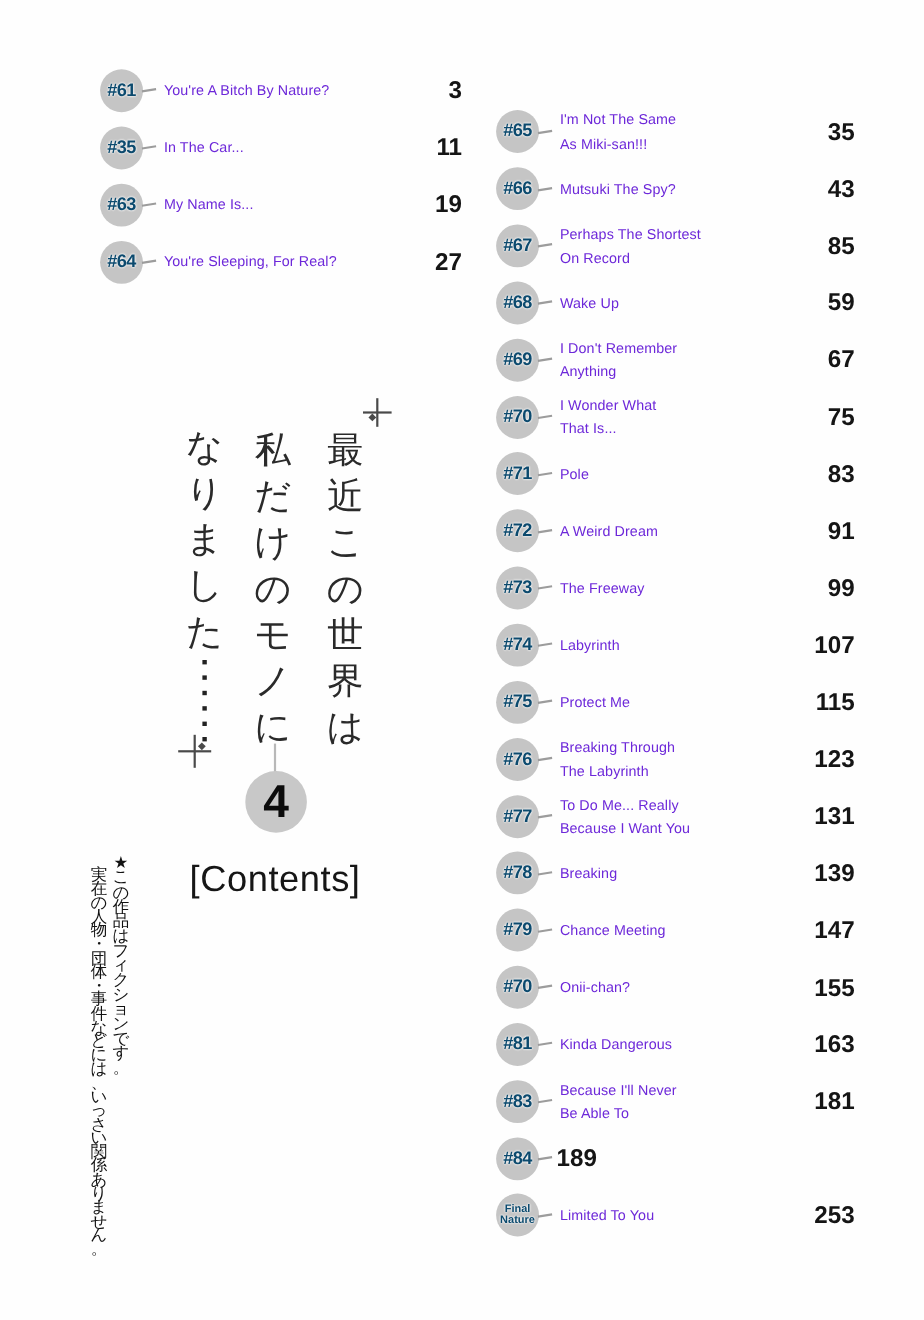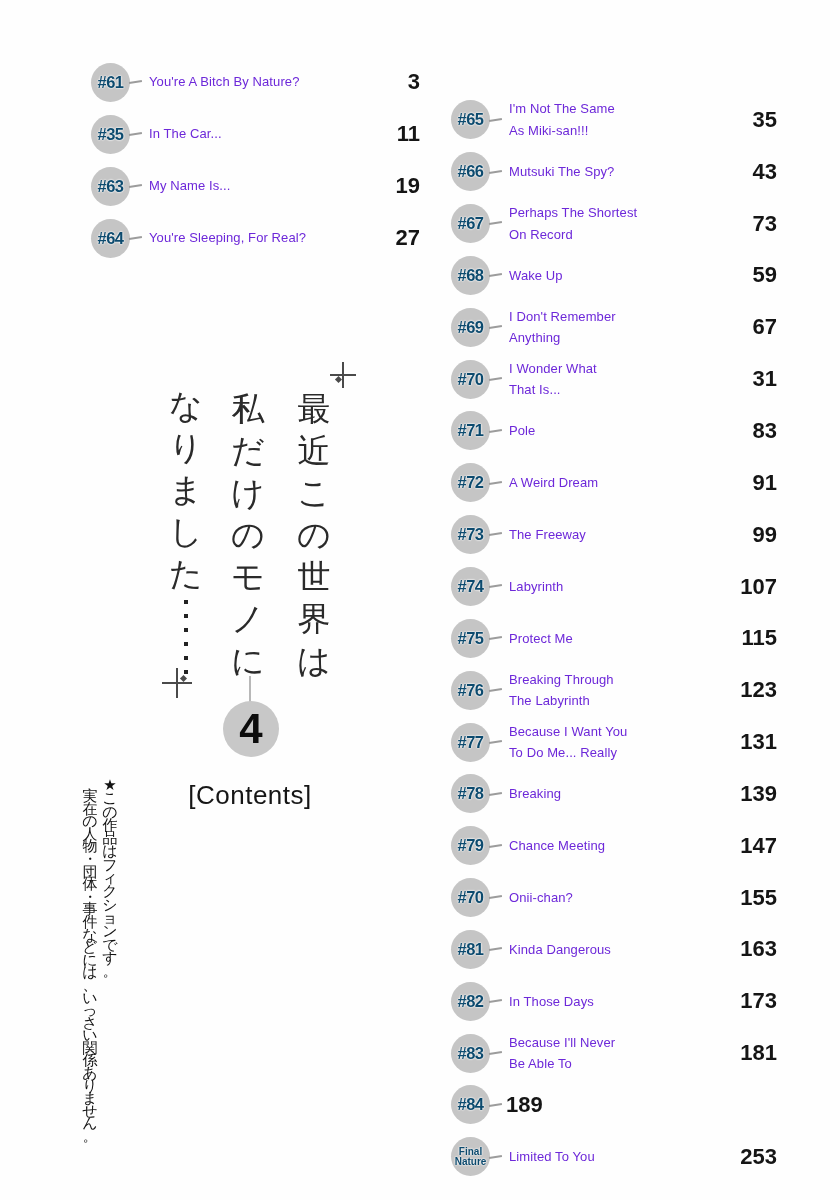--- a/index.html
+++ b/index.html
@@ -29,21 +29,21 @@
   .vcol{position:absolute;display:flex;flex-direction:column;align-items:center;width:36px;}
   .vchar{height:42px;width:36px;font-size:33px;line-height:42px;text-align:center;color:#2a2a2a;}
   .vdot{height:14px;width:36px;display:flex;align-items:center;justify-content:center;}
   .vdot i{width:4px;height:4px;background:#222;display:block;}
   .connector{position:absolute;left:249px;top:676px;width:2px;height:26px;background:#b8b8b8;}
   .vol-circle{
     position:absolute;left:223px;top:701px;width:56px;height:56px;border-radius:50%;
     background:#c8c8c8;color:#0c0c0c;font-weight:bold;font-size:42px;
     display:flex;align-items:center;justify-content:center;
   }
-  .contents-label{position:absolute;left:160px;top:780px;width:180px;text-align:center;font-size:26px;letter-spacing:.5px;color:#161616;}
+  .contents-label{position:absolute;left:160px;top:780px;width:180px;text-align:center;font-size:33px;letter-spacing:.5px;color:#161616;}
   
   .sparkle{position:absolute;}
   .sparkle .v,.sparkle .h,.sparkle .d{position:absolute;background:#4a4a4a;}
   .sparkle.s1{left:330px;top:362px;width:26px;height:26px;}
   .sparkle.s1 .v{left:12px;top:0;width:1.8px;height:26px;}
   .sparkle.s1 .h{left:0;top:12px;width:26px;height:1.8px;}
   .sparkle.s1 .d{left:6px;top:15px;width:5px;height:5px;transform:rotate(45deg);}
   .sparkle.s2{left:162px;top:668px;width:30px;height:30px;}
   .sparkle.s2 .v{left:14px;top:0;width:1.8px;height:30px;}
   .sparkle.s2 .h{left:0;top:14px;width:30px;height:1.8px;}
@@ -113,21 +113,21 @@
         </div>
         <div class="pg">43</div>
       </div>
       <div class="toc-row">
         <div class="badge">#67</div>
         <span class="tick"></span>
         <div class="ttl">
           <div>Perhaps The Shortest</div>
           <div>On Record</div>
         </div>
-        <div class="pg">73</div>
+        <div class="pg">85</div>
       </div>
       <div class="toc-row">
         <div class="badge">#68</div>
         <span class="tick"></span>
         <div class="ttl">
           <div>Wake Up</div>
         </div>
         <div class="pg">59</div>
       </div>
       <div class="toc-row">
@@ -139,21 +139,21 @@
         </div>
         <div class="pg">67</div>
       </div>
       <div class="toc-row">
         <div class="badge">#70</div>
         <span class="tick"></span>
         <div class="ttl">
           <div>I Wonder What</div>
           <div>That Is...</div>
         </div>
-        <div class="pg">31</div>
+        <div class="pg">75</div>
       </div>
       <div class="toc-row">
         <div class="badge">#71</div>
         <span class="tick"></span>
         <div class="ttl">
           <div>Pole</div>
         </div>
         <div class="pg">83</div>
       </div>
       <div class="toc-row">
@@ -194,22 +194,22 @@
         <div class="ttl">
           <div>Breaking Through</div>
           <div>The Labyrinth</div>
         </div>
         <div class="pg">123</div>
       </div>
       <div class="toc-row">
         <div class="badge">#77</div>
         <span class="tick"></span>
         <div class="ttl">
+          <div>To Do Me... Really</div>
           <div>Because I Want You</div>
-          <div>To Do Me... Really</div>
         </div>
         <div class="pg">131</div>
       </div>
       <div class="toc-row">
         <div class="badge">#78</div>
         <span class="tick"></span>
         <div class="ttl">
           <div>Breaking</div>
         </div>
         <div class="pg">139</div>
@@ -230,28 +230,20 @@
         </div>
         <div class="pg">155</div>
       </div>
       <div class="toc-row">
         <div class="badge">#81</div>
         <span class="tick"></span>
         <div class="ttl">
           <div>Kinda Dangerous</div>
         </div>
         <div class="pg">163</div>
-      </div>
-      <div class="toc-row">
-        <div class="badge">#82</div>
-        <span class="tick"></span>
-        <div class="ttl">
-          <div>In Those Days</div>
-        </div>
-        <div class="pg">173</div>
       </div>
       <div class="toc-row">
         <div class="badge">#83</div>
         <span class="tick"></span>
         <div class="ttl">
           <div>Because I'll Never</div>
           <div>Be Able To</div>
         </div>
         <div class="pg">181</div>
       </div>

